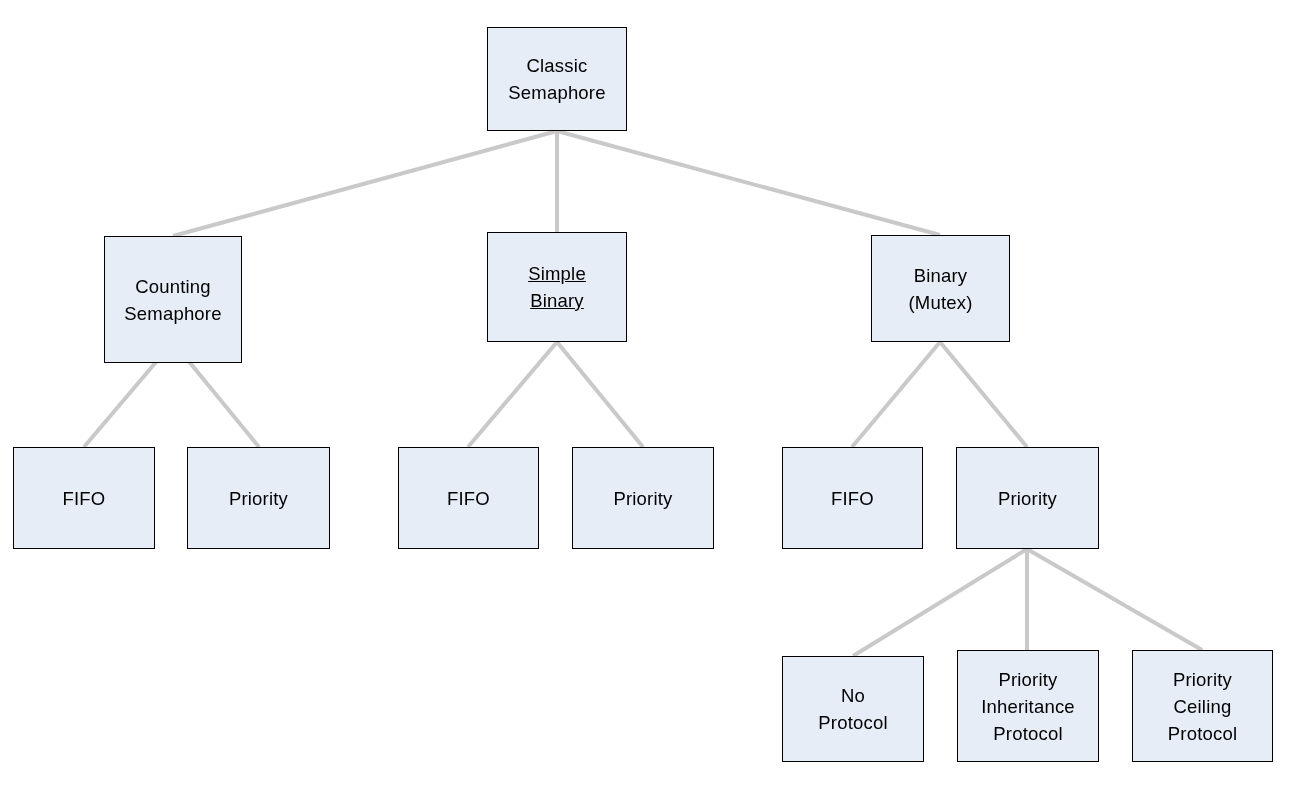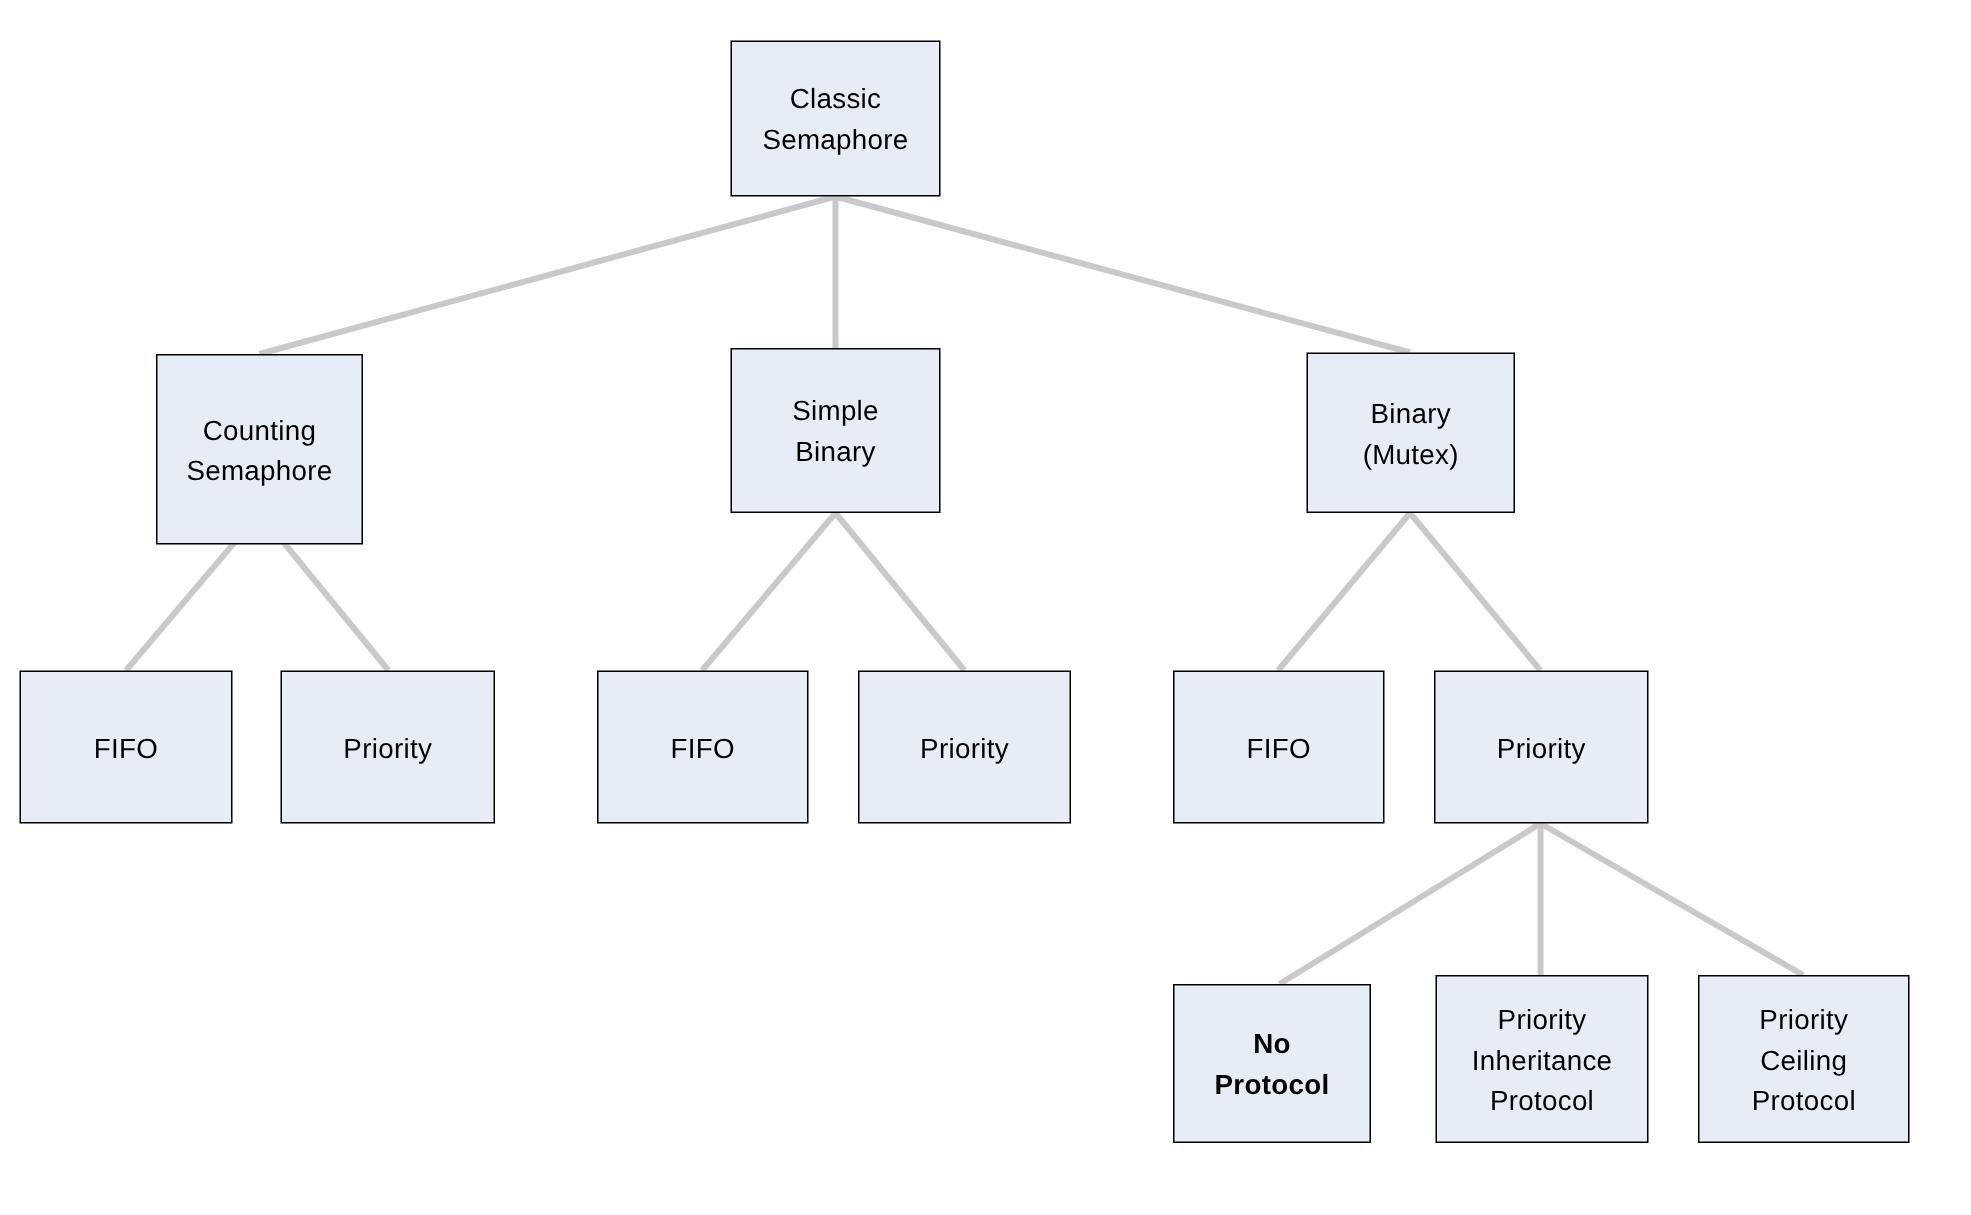--- a/index.html
+++ b/index.html
@@ -57,31 +57,31 @@
       <line x1="940" y1="342" x2="852" y2="447" stroke="#c9c9c9" stroke-width="4" stroke-linecap="butt"></line>
       <line x1="940" y1="342" x2="1027" y2="447" stroke="#c9c9c9" stroke-width="4" stroke-linecap="butt"></line>
       <line x1="1027" y1="549" x2="853" y2="656" stroke="#c9c9c9" stroke-width="4" stroke-linecap="butt"></line>
       <line x1="1027" y1="549" x2="1027" y2="650" stroke="#c9c9c9" stroke-width="4" stroke-linecap="butt"></line>
       <line x1="1027" y1="549" x2="1202" y2="650" stroke="#c9c9c9" stroke-width="4" stroke-linecap="butt"></line>
     </svg>
 <div class="node" style="left: 487px; top: 27px; width: 140px; height: 104px; background: rgb(231, 237, 247); border-color: rgb(0, 0, 0); color: rgb(0, 0, 0);">Classic
 Semaphore</div>
     <div class="node" style="left: 104px; top: 236px; width: 138px; height: 127px; background: rgb(231, 237, 247); border-color: rgb(0, 0, 0); color: rgb(0, 0, 0);">Counting
 Semaphore</div>
-    <div class="node" style="left: 487px; top: 232px; width: 140px; height: 110px; background: rgb(231, 237, 247); border-color: rgb(0, 0, 0); color: rgb(0, 0, 0);">Simple
+    <div class="node" style="left: 487px; top: 232px; width: 140px; height: 110px; background: rgb(231, 237, 247); border-color: rgb(0, 0, 0); color: rgb(0, 0, 0); text-decoration: underline;">Simple
 Binary</div>
     <div class="node" style="left: 871px; top: 235px; width: 139px; height: 107px; background: rgb(231, 237, 247); border-color: rgb(0, 0, 0); color: rgb(0, 0, 0);">Binary
 (Mutex)</div>
     <div class="node" style="left: 13px; top: 447px; width: 142px; height: 102px; background: rgb(231, 237, 247); border-color: rgb(0, 0, 0); color: rgb(0, 0, 0);">FIFO</div>
     <div class="node" style="left: 187px; top: 447px; width: 143px; height: 102px; background: rgb(231, 237, 247); border-color: rgb(0, 0, 0); color: rgb(0, 0, 0);">Priority</div>
     <div class="node" style="left: 398px; top: 447px; width: 141px; height: 102px; background: rgb(231, 237, 247); border-color: rgb(0, 0, 0); color: rgb(0, 0, 0);">FIFO</div>
     <div class="node" style="left: 572px; top: 447px; width: 142px; height: 102px; background: rgb(231, 237, 247); border-color: rgb(0, 0, 0); color: rgb(0, 0, 0);">Priority</div>
     <div class="node" style="left: 782px; top: 447px; width: 141px; height: 102px; background: rgb(231, 237, 247); border-color: rgb(0, 0, 0); color: rgb(0, 0, 0);">FIFO</div>
     <div class="node" style="left: 956px; top: 447px; width: 143px; height: 102px; background: rgb(231, 237, 247); border-color: rgb(0, 0, 0); color: rgb(0, 0, 0);">Priority</div>
-    <div class="node" style="left: 782px; top: 656px; width: 132px; height: 106px; background: rgb(231, 237, 247); border-color: rgb(0, 0, 0); color: rgb(0, 0, 0); font-weight: bold;">No
+    <div class="node" style="left: 782px; top: 656px; width: 142px; height: 106px; background: rgb(231, 237, 247); border-color: rgb(0, 0, 0); color: rgb(0, 0, 0);">No
 Protocol</div>
     <div class="node" style="left: 957px; top: 650px; width: 142px; height: 112px; background: rgb(231, 237, 247); border-color: rgb(0, 0, 0); color: rgb(0, 0, 0);">Priority
 Inheritance
 Protocol</div>
     <div class="node" style="left: 1132px; top: 650px; width: 141px; height: 112px; background: rgb(231, 237, 247); border-color: rgb(0, 0, 0); color: rgb(0, 0, 0);">Priority
 Ceiling
 Protocol</div>
   </div>
 
 </body></html>

